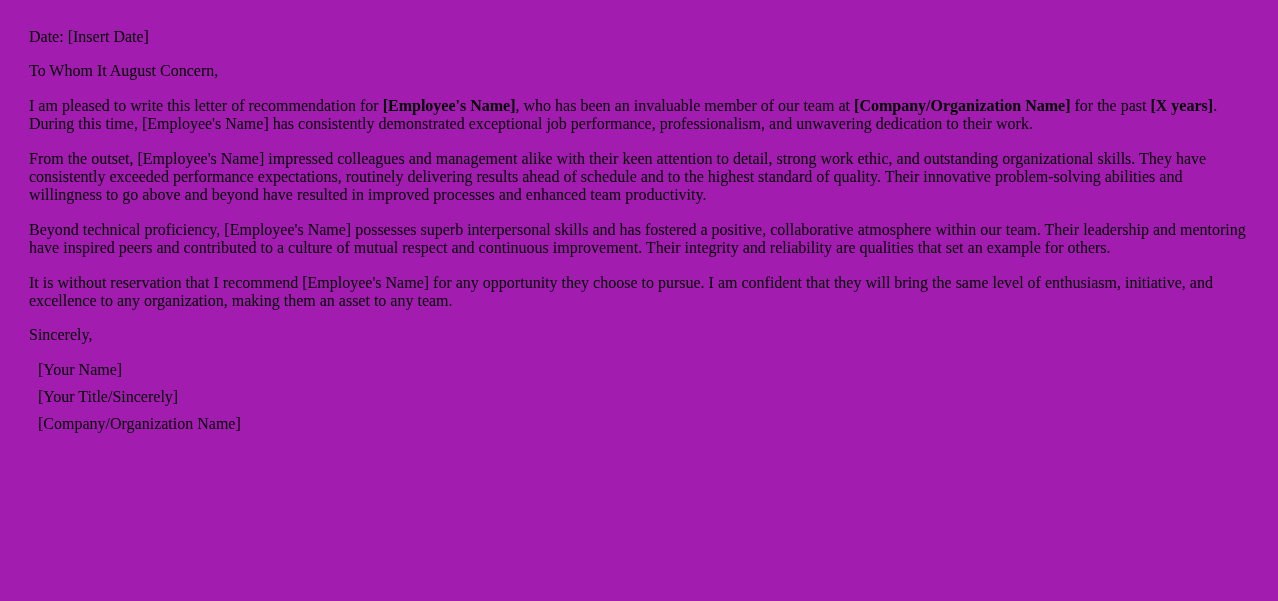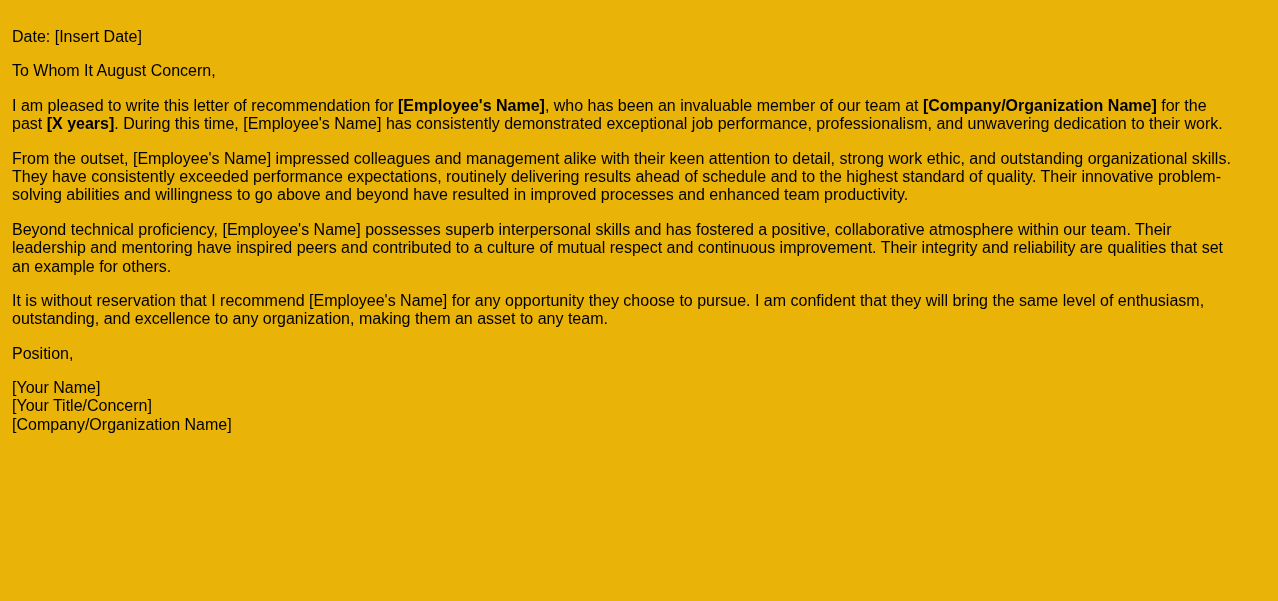--- a/index.html
+++ b/index.html
@@ -3,61 +3,61 @@
 <meta charset="utf-8">
 <style>
   html, body {
     margin: 0;
     padding: 0;
     background: #ffffff;
   }
   .page {
     width: 1278px;
     height: 601px;
-    background: #eab308;
+    background: #a21caf;
     color: #000000;
-    font-family: Liberation Sans, sans-serif;
+    font-family: Liberation Serif, serif;
     font-size: 16px;
     line-height: 1.15;
     box-sizing: border-box;
-    padding: 12px 28px 0 12px;
+    padding: 12px 28px 0 29px;
     overflow: hidden;
   }
   .letter {
     max-width: 1221px;
   }
   .letter p {
     margin: 16px 0;
   }
   .sig-line {
-    margin: 0;
+    margin: 9px;
   }
   b { font-weight: bold; }
 </style>
 </head>
 <body>
 
 <div class="page">
   <div class="letter">
 
     <p>Date: [Insert Date]</p>
 
     <p>To Whom It August Concern,</p>
 
     <p><span>I am pleased to write this letter of recommendation for </span><b>[Employee's Name]</b><span>, who has been an invaluable member of our team at </span><b>[Company/Organization Name]</b><span> for the past </span><b>[X years]</b><span>. During this time, [Employee's Name] has consistently demonstrated exceptional job performance, professionalism, and unwavering dedication to their work.</span></p>
 
     <p><span>From the outset, [Employee's Name] impressed colleagues and management alike with their keen attention to detail, strong work ethic, and outstanding organizational skills. They have consistently exceeded performance expectations, routinely delivering results ahead of schedule and to the highest standard of quality. Their innovative problem-solving abilities and willingness to go above and beyond have resulted in improved processes and enhanced team productivity.</span></p>
 
     <p><span>Beyond technical proficiency, [Employee's Name] possesses superb interpersonal skills and has fostered a positive, collaborative atmosphere within our team. Their leadership and mentoring have inspired peers and contributed to a culture of mutual respect and continuous improvement. Their integrity and reliability are qualities that set an example for others.</span></p>
 
-    <p><span>It is without reservation that I recommend [Employee's Name] for any opportunity they choose to pursue. I am confident that they will bring the same level of enthusiasm, outstanding, and excellence to any organization, making them an asset to any team.</span></p>
+    <p><span>It is without reservation that I recommend [Employee's Name] for any opportunity they choose to pursue. I am confident that they will bring the same level of enthusiasm, initiative, and excellence to any organization, making them an asset to any team.</span></p>
 
 
-    <p>Position,</p>
+    <p>Sincerely,</p>
 
     <p>
       <span class="sig-line" style="display:block">[Your Name]</span>
-      <span class="sig-line" style="display:block">[Your Title/Concern]</span>
+      <span class="sig-line" style="display:block">[Your Title/Sincerely]</span>
       <span class="sig-line" style="display:block">[Company/Organization Name]</span>
     </p>
 
   </div>
 </div>
 
 </body></html>

